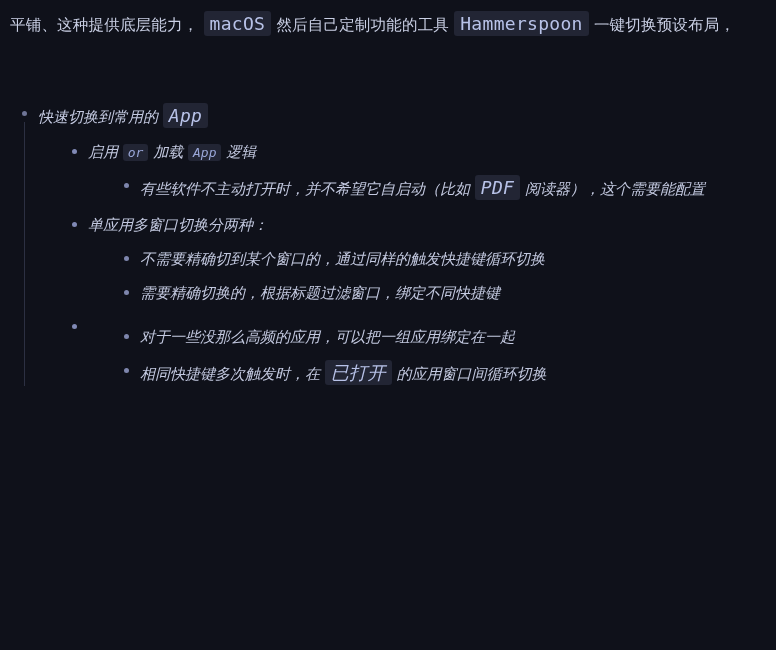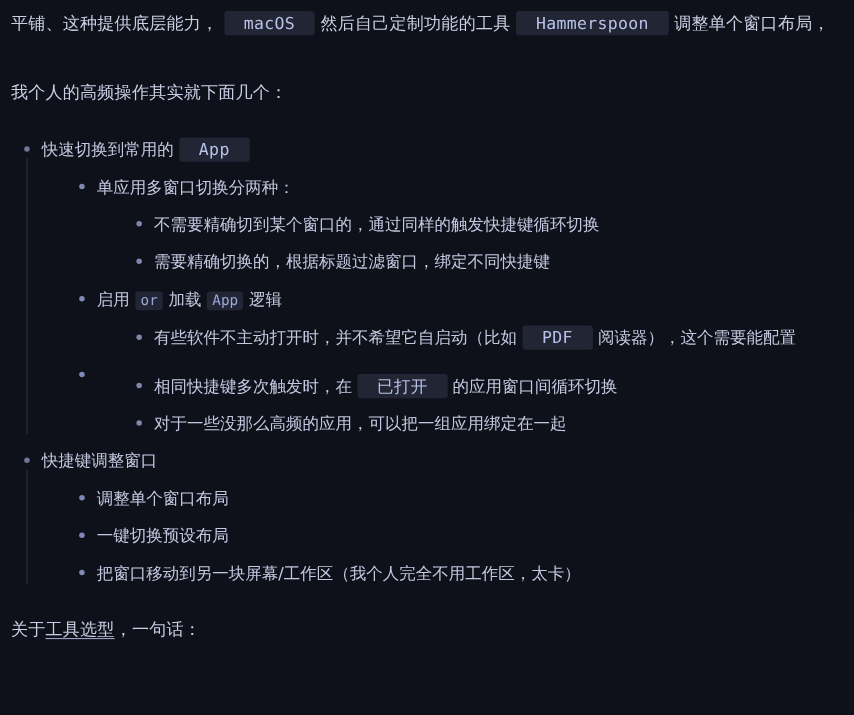--- a/index.html
+++ b/index.html
@@ -30,22 +30,22 @@
   }
   p.intro { margin-bottom: 10px; }
   .spacer-lg { height: 26px; }
   .spacer-sm { height: 10px; }
 
   code.inline {
     font-family: "DejaVu Sans Mono", "Liberation Mono", monospace;
     background: #222534;
     color: #b8c2e8;
     border-radius: 3px;
-    padding: 2px 18px;
-    font-size: 15px;
+    padding: 2px 6px;
+    font-size: 18px;
     letter-spacing: 0.3px;
   }
   code.kw {
     font-family: "DejaVu Sans Mono", "Liberation Mono", monospace;
     background: #222534;
     color: #9aa7d8;
     border-radius: 3px;
     padding: 1px 5px;
     font-size: 13px;
   }
@@ -101,58 +101,39 @@
 </head>
 <body>
 
 <div class="page">
 
   <p class="intro">
     <span>平铺、这种提供底层能力，</span>
     <code class="inline">macOS</code>
     <span>然后自己定制功能的工具</span>
     <code class="inline">Hammerspoon</code>
-    <span>调整单个窗口布局，</span><br>
+    <span>一键切换预设布局，</span><br>
   </p>
 
   <div class="spacer-lg"></div>
 
-  <p>我个人的高频操作其实就下面几个：</p>
 
   <div class="spacer-lg"></div>
 
   <ul class="lvl1">
 
-    <li class="item lvl1 has-children" style="position:relative;">
+    <li class="item lvl1 has-children" style="position:relative;font-style:italic;">
       <span class="bullet"></span>
       <span class="guide"></span>
       <span>快速切换到常用的</span>
       <code class="inline">App</code>
 
       <div class="spacer-sm"></div>
 
       <ul class="lvl2">
-
-        <li class="item lvl2">
-          <span class="bullet"></span>
-          <span>单应用多窗口切换分两种：</span>
-
-          <div class="spacer-sm"></div>
-
-          <ul class="lvl3">
-            <li class="item lvl3">
-              <span class="bullet"></span>
-              <span>不需要精确切到某个窗口的，通过同样的触发快捷键循环切换</span>
-            </li>
-            <li class="item lvl3">
-              <span class="bullet"></span>
-              <span>需要精确切换的，根据标题过滤窗口，绑定不同快捷键</span>
-            </li>
-          </ul>
-        </li>
 
         <li class="item lvl2">
           <span class="bullet"></span>
           <span>启用</span>
           <code class="kw">or</code>
           <span>加载</span>
           <code class="kw">App</code>
           <span>逻辑</span>
 
           <div class="spacer-sm"></div>
@@ -162,66 +143,59 @@
               <span class="bullet"></span>
               <span>有些软件不主动打开时，并不希望它自启动（比如</span>
               <code class="inline">PDF</code>
               <span>阅读器），这个需要能配置</span>
             </li>
           </ul>
         </li>
 
         <li class="item lvl2">
           <span class="bullet"></span>
+          <span>单应用多窗口切换分两种：</span>
 
           <div class="spacer-sm"></div>
 
           <ul class="lvl3">
+            <li class="item lvl3">
+              <span class="bullet"></span>
+              <span>不需要精确切到某个窗口的，通过同样的触发快捷键循环切换</span>
+            </li>
+            <li class="item lvl3">
+              <span class="bullet"></span>
+              <span>需要精确切换的，根据标题过滤窗口，绑定不同快捷键</span>
+            </li>
+          </ul>
+        </li>
+
+        <li class="item lvl2">
+          <span class="bullet"></span>
+
+          <div class="spacer-sm"></div>
+
+          <ul class="lvl3">
+            <li class="item lvl3">
+              <span class="bullet"></span>
+              <span>对于一些没那么高频的应用，可以把一组应用绑定在一起</span>
+            </li>
             <li class="item lvl3">
               <span class="bullet"></span>
               <span>相同快捷键多次触发时，在</span>
               <code class="inline">已打开</code>
               <span>的应用窗口间循环切换</span>
             </li>
-            <li class="item lvl3">
-              <span class="bullet"></span>
-              <span>对于一些没那么高频的应用，可以把一组应用绑定在一起</span>
-            </li>
           </ul>
         </li>
 
       </ul>
     </li>
 
-    <li class="item lvl1 has-children" style="position:relative;">
-      <span class="bullet"></span>
-      <span class="guide"></span>
-      <span>快捷键调整窗口</span>
-
-      <div class="spacer-sm"></div>
-
-      <ul class="lvl2">
-        <li class="item lvl2">
-          <span class="bullet"></span>
-          <span>调整单个窗口布局</span>
-        </li>
-        <li class="item lvl2">
-          <span class="bullet"></span>
-          <span>一键切换预设布局</span>
-        </li>
-        <li class="item lvl2">
-          <span class="bullet"></span>
-          <span>把窗口移动到另一块屏幕/工作区（我个人完全不用工作区，太卡）</span>
-        </li>
-      </ul>
-    </li>
 
   </ul>
 
   <div class="spacer-lg"></div>
 
-  <p>
-    <span>关于</span><u class="underline">工具选型</u><span>，一句话：</span>
-  </p>
 
   <div class="spacer-lg"></div>
 
 </div>
 
 </body></html>

